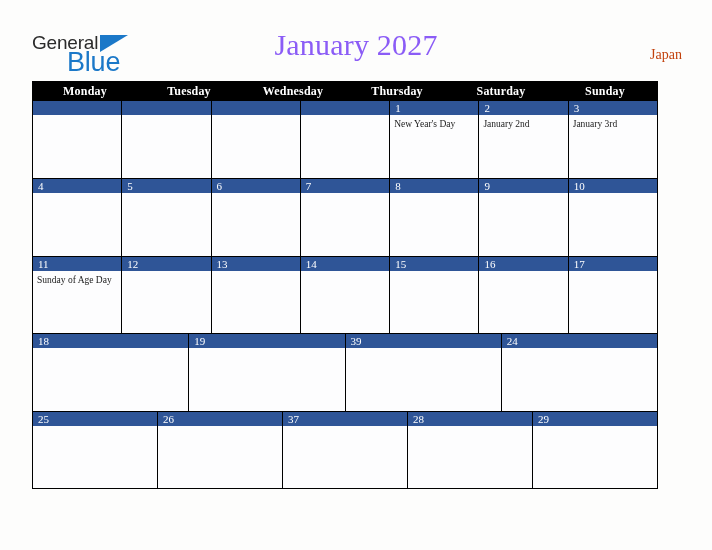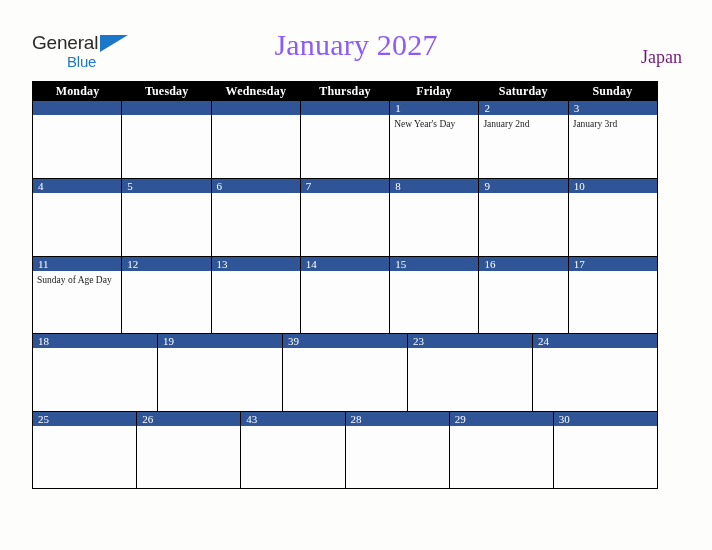--- a/index.html
+++ b/index.html
@@ -47,21 +47,21 @@
     left: 68px;
     top: 2px;
     width: 0; height: 0;
     border-left: 28px solid #1b78c8;
     border-bottom: 17px solid transparent;
   }
   .logo-blue {
     position: absolute;
     left: 35px; top: 18px;
     font-family: "Liberation Sans", sans-serif;
-    font-size: 15px;
+    font-size: 27px;
     font-weight: 400;
     color: #1b78c8;
     letter-spacing: -0.2px;
     line-height: 22px;
   }
 
   .title {
     position: absolute;
     left: 0; top: 28px;
     width: 712px;
@@ -71,22 +71,22 @@
     font-weight: 400;
     color: #8b5cf6;
     letter-spacing: 0.2px;
   }
 
   .country {
     position: absolute;
     right: 30px;
     top: 47px;
     font-family: "Liberation Serif", serif;
-    font-size: 18px;
-    color: #701a75;
+    font-size: 14px;
+    color: #c2410c;
   }
 
   
   .calendar {
     position: absolute;
     left: 32px;
     top: 81px;
     width: 626px;
     height: 408px;
     border: 1px solid #000000;
@@ -170,21 +170,20 @@
   <div class="country">Japan</div>
 
 </div>
 
 <div class="calendar">
   <div class="weekdays" id="weekday-row">
       <div class="weekday">Monday</div>
       <div class="weekday">Tuesday</div>
       <div class="weekday">Wednesday</div>
       <div class="weekday">Thursday</div>
-      <div class="weekday">Friday</div>
       <div class="weekday">Saturday</div>
       <div class="weekday">Sunday</div>
     </div>
   <div id="weeks-container">
       <div class="week">
         <div class="day">
           <div class="daynum"></div>
           <div class="events"></div>
         </div>
         <div class="day">
@@ -287,48 +286,40 @@
         </div>
         <div class="day">
           <div class="daynum">19</div>
           <div class="events"></div>
         </div>
         <div class="day">
           <div class="daynum">39</div>
           <div class="events"></div>
         </div>
         <div class="day">
-          <div class="daynum">23</div>
-          <div class="events"></div>
-        </div>
-        <div class="day">
           <div class="daynum">24</div>
           <div class="events"></div>
         </div>
       </div>
       <div class="week">
         <div class="day">
           <div class="daynum">25</div>
           <div class="events"></div>
         </div>
         <div class="day">
           <div class="daynum">26</div>
           <div class="events"></div>
         </div>
         <div class="day">
-          <div class="daynum">43</div>
+          <div class="daynum">37</div>
           <div class="events"></div>
         </div>
         <div class="day">
           <div class="daynum">28</div>
           <div class="events"></div>
         </div>
         <div class="day">
           <div class="daynum">29</div>
-          <div class="events"></div>
-        </div>
-        <div class="day">
-          <div class="daynum">30</div>
           <div class="events"></div>
         </div>
       </div>
     </div>
 </div>
 
 </body></html>

